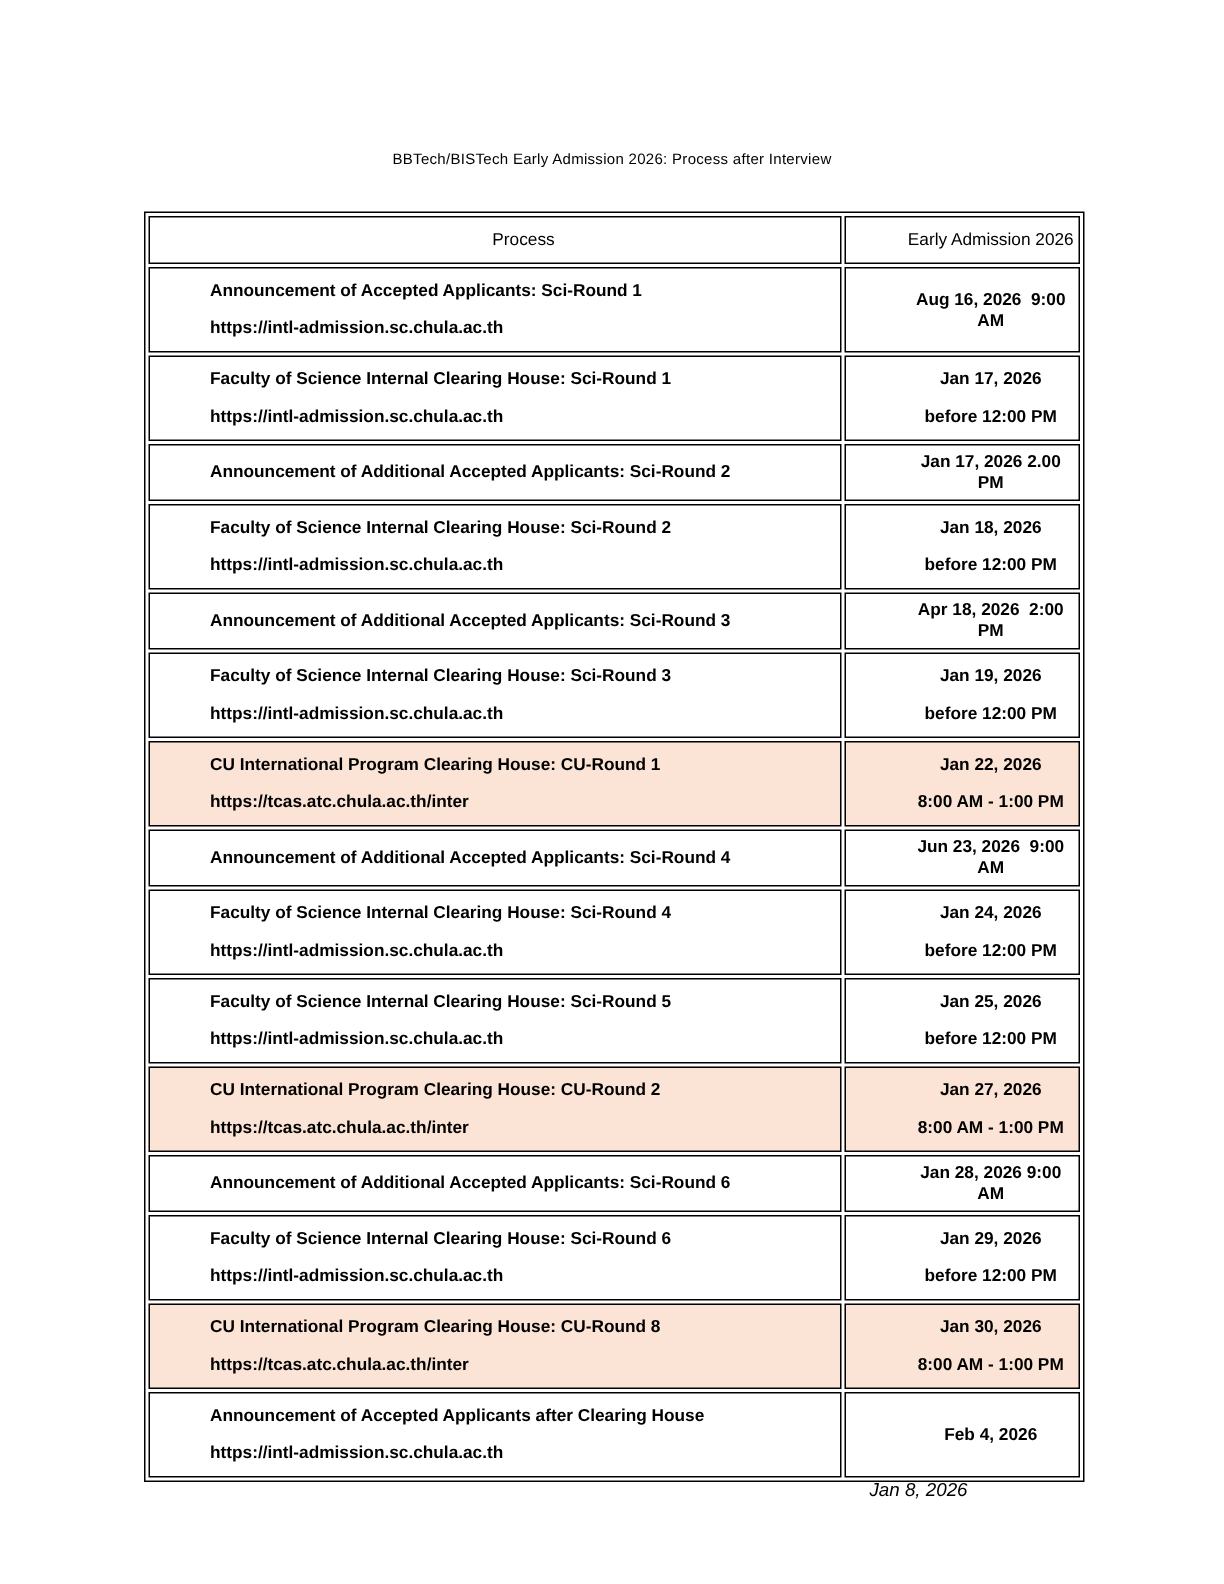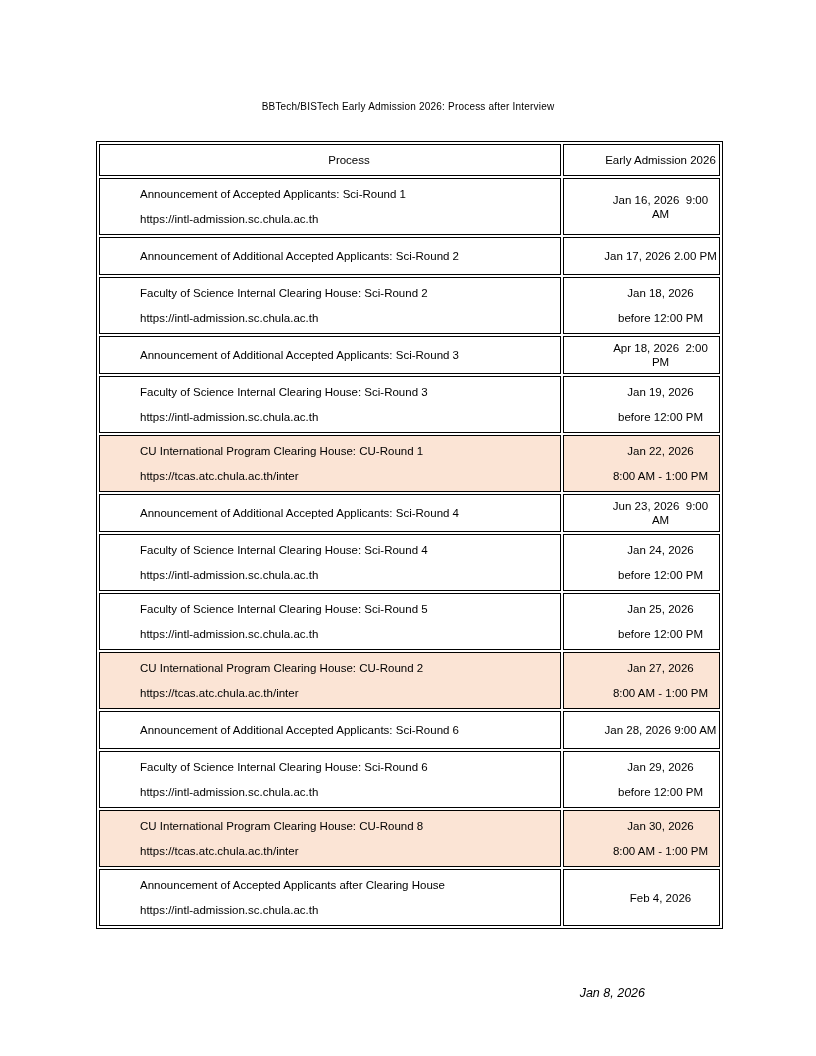--- a/index.html
+++ b/index.html
@@ -59,20 +59,21 @@
   }
   td.date-cell {
     text-align: center;
     padding: 3px 2px;
   }
   tr.row-one td { height: 30px; }
   tr.row-two td { height: 49px; }
   .proc-line, .url-line, .date-line {
     white-space: pre-wrap;
     line-height: 14px;
+    font-weight: bold;
   }
   tr.row-two .proc-line { margin-bottom: 11px; }
   tr.row-two .date-line { margin-bottom: 11px; }
   tr.row-two .date-line:last-child, tr.row-two .url-line { margin-bottom: 0; }
   tr.highlight td { background: var(--hl, #FBE4D5); }
   .footer-date {
     position: absolute;
     top: 986px;
     left: 96px;
     width: 549px;
@@ -100,21 +101,31 @@
         <th class="header-cell">Early Admission 2026</th>
       </tr>
     </thead>
     <tbody>
         <tr class="row-two">
     <td class="process-cell">
       <div class="proc-line">Announcement of Accepted Applicants: Sci-Round 1</div>
       <div class="url-line">https://intl-admission.sc.chula.ac.th</div>
     </td>
     <td class="date-cell">
-            <div class="date-line">Jan 16, 2026  9:00 AM</div>
+            <div class="date-line">Aug 16, 2026  9:00 AM</div>
+          </td>
+  </tr>
+        <tr class="row-two">
+    <td class="process-cell">
+      <div class="proc-line">Faculty of Science Internal Clearing House: Sci-Round 1</div>
+      <div class="url-line">https://intl-admission.sc.chula.ac.th</div>
+    </td>
+    <td class="date-cell">
+            <div class="date-line">Jan 17, 2026</div>
+            <div class="date-line">before 12:00 PM</div>
           </td>
   </tr>
         <tr class="row-one">
     <td class="process-cell">
       <div class="proc-line">Announcement of Additional Accepted Applicants: Sci-Round 2</div>
 
     </td>
     <td class="date-cell">
             <div class="date-line">Jan 17, 2026 2.00 PM</div>
           </td>

